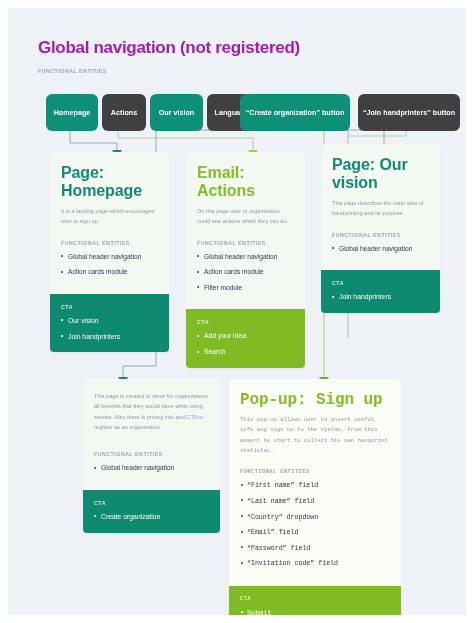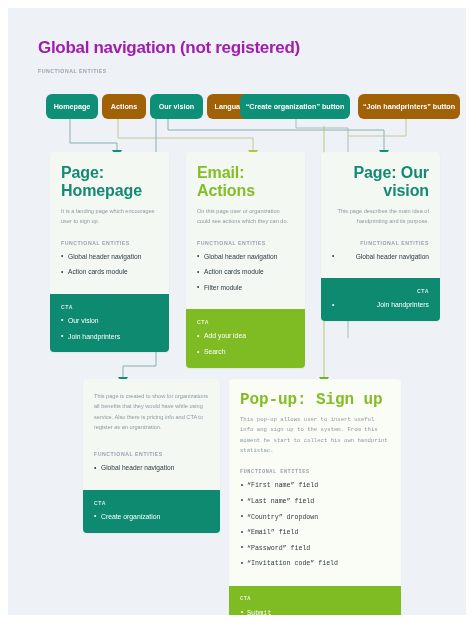--- a/index.html
+++ b/index.html
@@ -23,27 +23,27 @@
   }
   .sec-label{
     font-size:5.2px;letter-spacing:0.55px;
     color:#9aa4b0;text-transform:uppercase;
     font-weight:bold;
   }
   #top-entities-label{position:absolute;left:30px;top:60px;}
 
   
   .pill{
-    position:absolute;height:25px;border-radius:6px;
+    position:absolute;height:37px;border-radius:6px;
     display:flex;align-items:center;justify-content:center;
     color:#ffffff;font-size:7.2px;font-weight:bold;
     white-space:nowrap;padding:0 8px;box-sizing:border-box;
   }
   .pill.teal{background:#0e8f78;}
-  .pill.green{background:#a16207;}
+  .pill.green{background:#404040;}
 
   
   #links{position:absolute;left:0;top:0;width:458px;height:607px;}
 
   
   .card{
     position:absolute;border-radius:4px;overflow:hidden;
     background:#f3f8f3;
     box-shadow:0 1px 2px rgba(20,40,30,0.05);
   }
@@ -155,21 +155,21 @@
     </div>
     <div class="cta green">
       <span class="cta-label">CTA</span>
       <ul class="cta-list">
         <li>Add your idea</li>
         <li>Search</li>
       </ul>
     </div>
   </div>
 
-  <div class="card" style="left:313px; top:144px; width:119px;text-align:right;">
+  <div class="card" style="left:313px; top:136px; width:119px;">
     <div class="card-body">
       <div class="card-title teal">Page: Our vision</div>
       <p class="card-desc">This page describes the main idea of handprinting and its purpose.</p>
       <span class="sec-label fe-label">FUNCTIONAL ENTITIES</span>
       <ul class="fe-list">
         <li>Global header navigation</li>
       </ul>
     </div>
     <div class="cta teal">
       <span class="cta-label">CTA</span>

